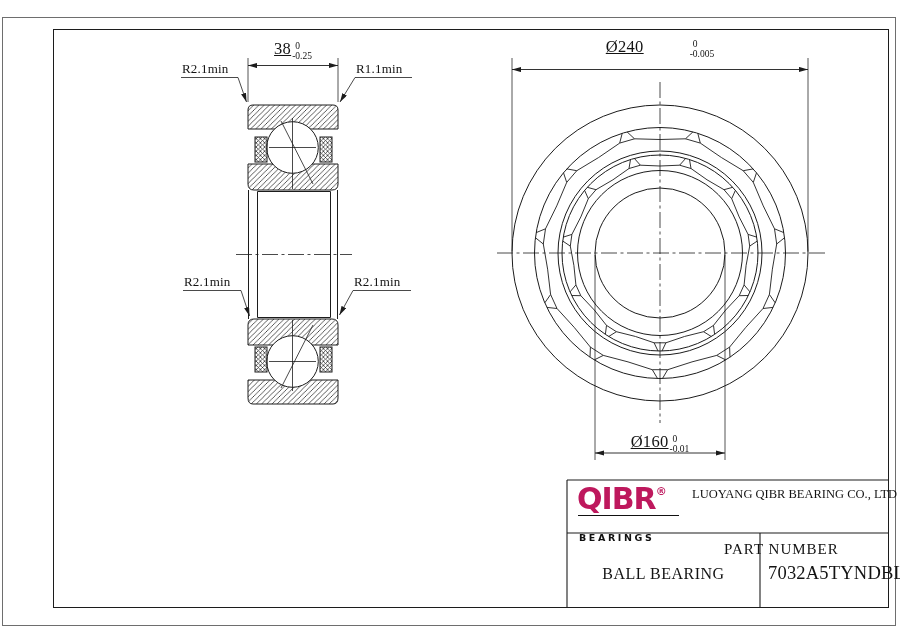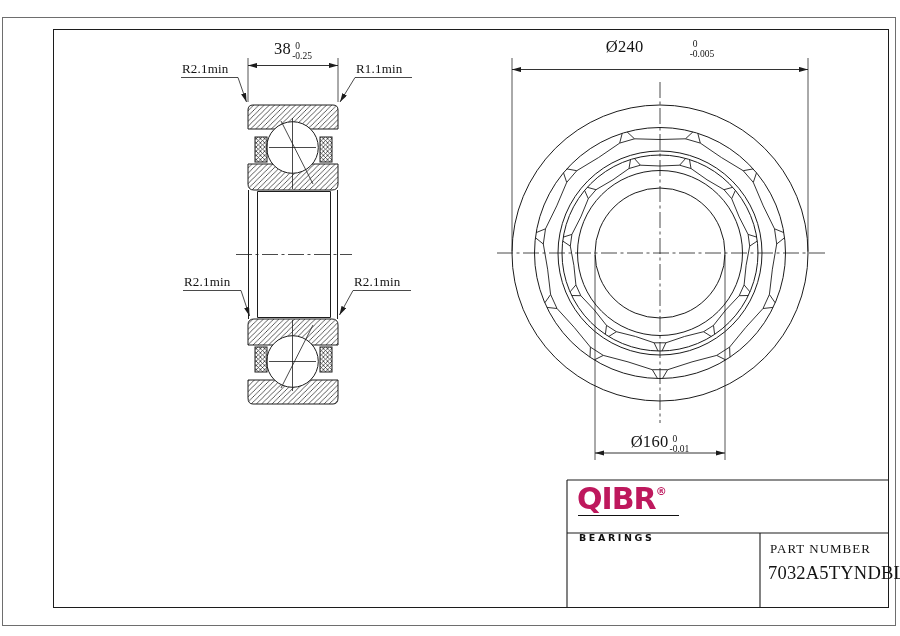--- a/index.html
+++ b/index.html
@@ -5,38 +5,38 @@
   html,body{margin:0;padding:0;background:#fff;}
   #page{position:relative;width:900px;height:636px;background:#fff;overflow:hidden;
         font-family:"Liberation Serif","DejaVu Serif",serif;color:#161616;}
   .abs{position:absolute;}
   
   #outer-frame{left:2px;top:17px;width:894px;height:609px;border:1px solid #6e6e6e;box-sizing:border-box;}
   #inner-frame{left:53px;top:29px;width:836px;height:579px;border:1.4px solid #1c1c1c;box-sizing:border-box;}
   svg{position:absolute;left:0;top:0;}
   
   .dim{position:absolute;display:flex;align-items:flex-start;justify-content:center;color:#131313;}
-  .dim .main{font-size:16.5px;line-height:1;letter-spacing:.3px;}
+  .dim .main{font-size:16.5px;line-height:1;letter-spacing:.3px;text-decoration:underline;}
   .dim .tol{display:flex;flex-direction:column;font-size:9.5px;line-height:1.1;margin-left:1px;padding-top:0;}
   .dim .tol .up{padding-left:3px;}
   .rlabel{position:absolute;font-size:13px;line-height:1;color:#131313;letter-spacing:.2px;}
   
   .tb-text{position:absolute;color:#131313;}
   #logo{left:577px;top:484px;width:112px;}
   #logo .word{font-family:"DejaVu Sans","Liberation Sans",sans-serif;font-weight:bold;
               font-size:30px;line-height:1;letter-spacing:-1px;color:#be185d;}
   #logo .reg{font-family:"DejaVu Sans",sans-serif;font-weight:bold;font-size:11px;vertical-align:14px;letter-spacing:0;}
   #logo .rule{width:101px;height:0;border-top:1.6px solid #111;margin:1px 0 1px 1px;}
   #logo .sub{font-family:"DejaVu Sans","Liberation Sans",sans-serif;font-weight:bold;
              font-size:9.5px;letter-spacing:2.6px;color:#111;margin-left:2px;margin-top:16px;}
   #company{left:692px;top:487px;width:196px;text-align:center;font-size:12.5px;white-space:nowrap;}
   #website{left:692px;top:506px;width:196px;text-align:center;font-size:12.5px;}
   #product1{left:568px;top:540px;width:191px;text-align:center;font-size:16px;letter-spacing:.5px;}
   #product2{left:568px;top:565px;width:191px;text-align:center;font-size:16px;letter-spacing:.5px;}
-  #part-label{left:770px;top:541px;font-size:13px;letter-spacing:1px;}
+  #part-label{left:724px;top:541px;font-size:15px;letter-spacing:1px;}
   #part-number{left:768px;top:563px;font-size:18.5px;letter-spacing:.2px;white-space:nowrap;}
 </style>
 </head>
 <body>
 
 <div id="page">
 
   <div class="abs" id="outer-frame"></div>
   <div class="abs" id="inner-frame"></div>
 
@@ -176,16 +176,18 @@
   <div class="rlabel" style="left:356px;top:62px;">R1.1min</div>
   <div class="rlabel" style="left:184px;top:275px;">R2.1min</div>
   <div class="rlabel" style="left:354px;top:275px;">R2.1min</div>
 
   <div class="abs" id="logo">
     <span class="word"><span>QIBR</span><span class="reg">®</span></span>
     <div class="rule"></div>
     <div class="sub">BEARINGS</div>
   </div>
 
+  <div class="tb-text" id="company">LUOYANG QIBR BEARING CO., LTD</div>
+  <div class="tb-text" id="product2">BALL BEARING</div>
   <div class="tb-text" id="part-label">PART NUMBER</div>
   <div class="tb-text" id="part-number">7032A5TYNDBLP4</div>
 
 </div>
 
 </body></html>

